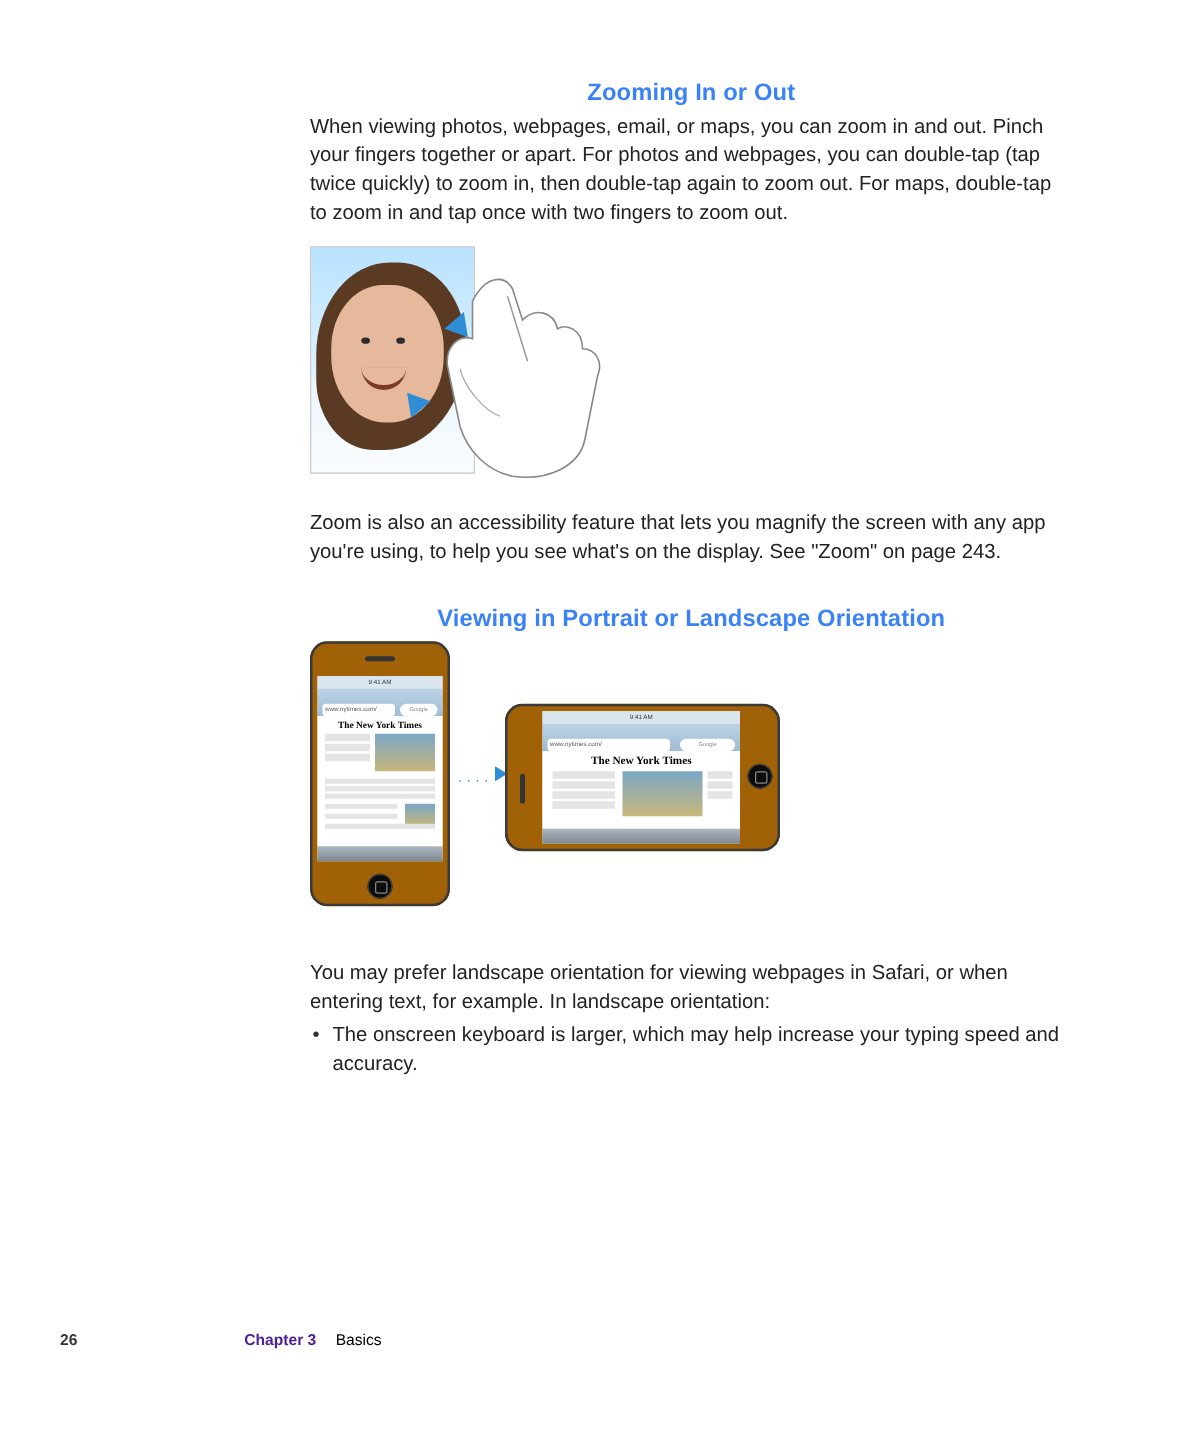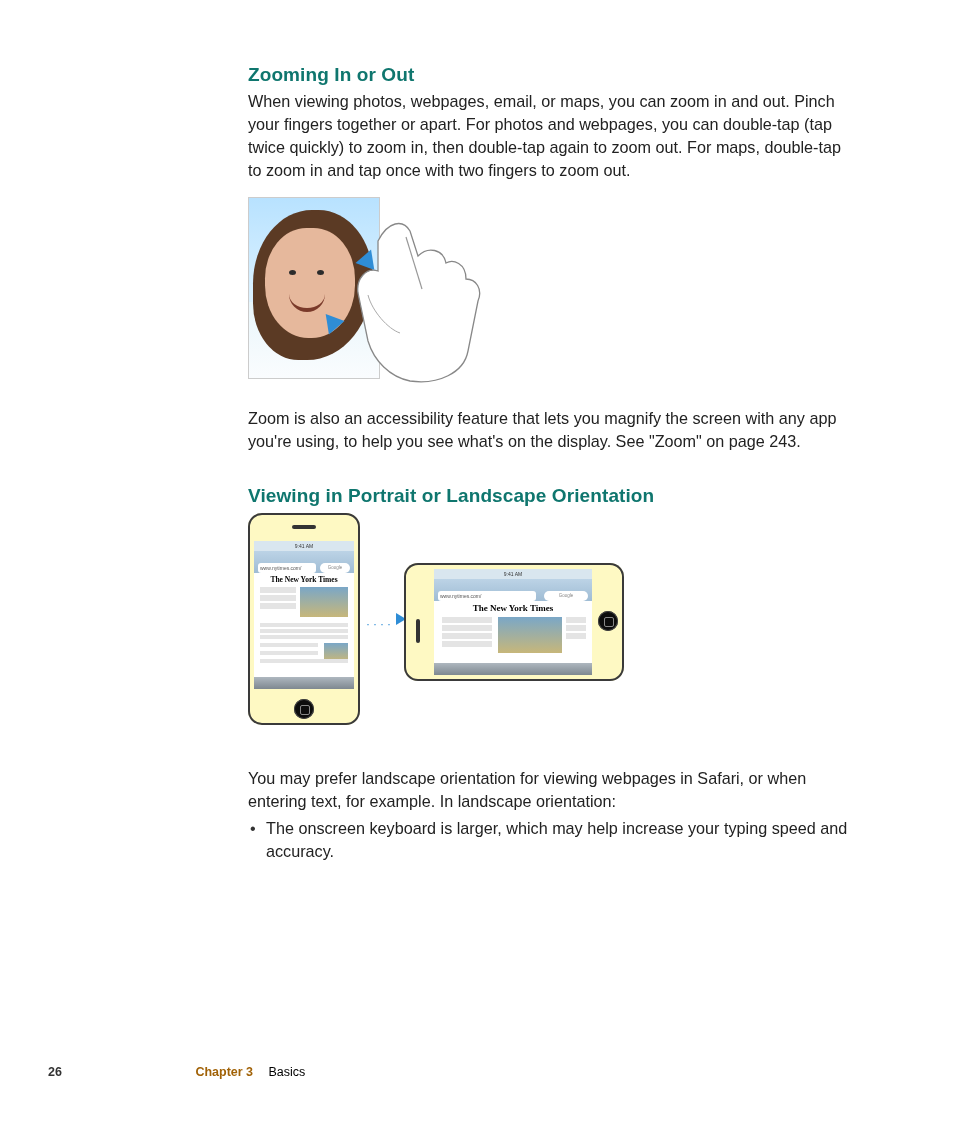--- a/index.html
+++ b/index.html
@@ -20,23 +20,24 @@
   }
   .content {
     position: absolute;
     left: 248px;
     top: 64px;
     width: 610px;
   }
   h2.section-heading {
     font-size: 19px;
     font-weight: 600;
-    color: #0f766e;
+    color: #3b82f6;
     margin: 0 0 4px 0;
     letter-spacing: 0.1px;
+    text-align: center;
   }
   p.body {
     font-size: 16.2px;
     line-height: 1.43;
     color: #222;
     margin: 0 0 14px 0;
   }
   .figure {
     margin: 4px 0 20px 0;
   }
@@ -72,21 +73,21 @@
     font-size: 12.5px;
     color: #333;
   }
   .footer .pagenum {
     display: inline-block;
     font-weight: 600;
     color: #333;
   }
   .footer .chapter-label {
     font-weight: 600;
-    color: #a16207;
+    color: #4c1d95;
     margin-left: 130px;
   }
   .footer .chapter-name {
     color: #000000;
     margin-left: 12px;
   }
 
   
   .pinch-wrap {
     position: relative;
@@ -171,21 +172,21 @@
   
   .phones-wrap {
     position: relative;
     width: 400px;
     height: 230px;
     margin-top: 6px;
     margin-bottom: 24px;
   }
   .phone {
     position: absolute;
-    background: #fef9c3;
+    background: #a16207;
     border-radius: 14px;
     box-shadow: inset 0 0 0 2px #3a3a3a;
     text-decoration: underline;
   }
   .phone .screen {
     position: absolute;
     background: #f5f5f5;
   }
   .phone.portrait {
     left: 0; top: 0;

